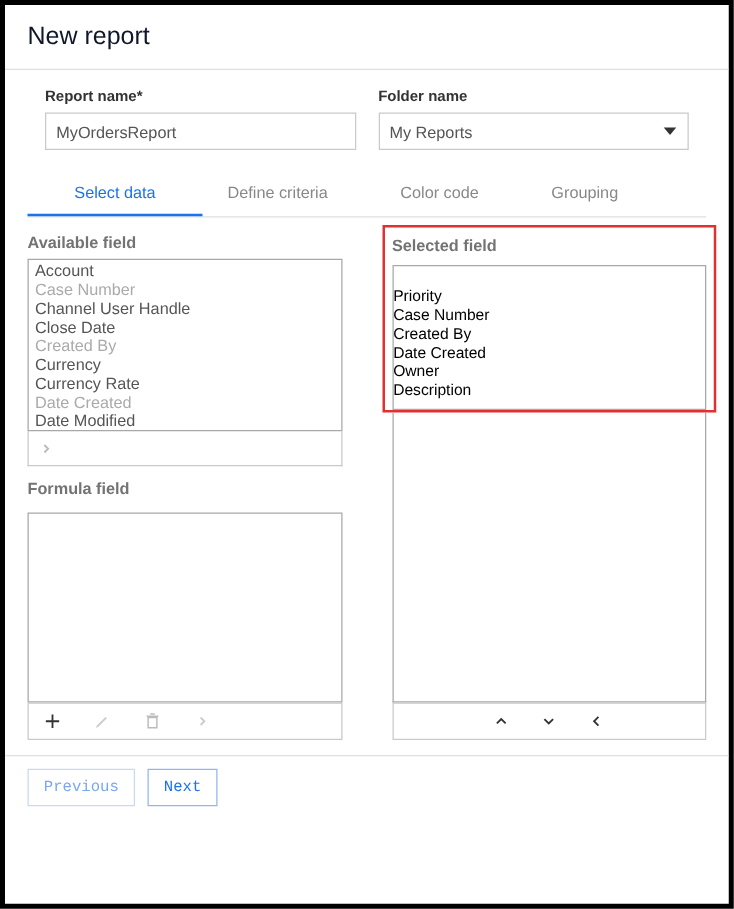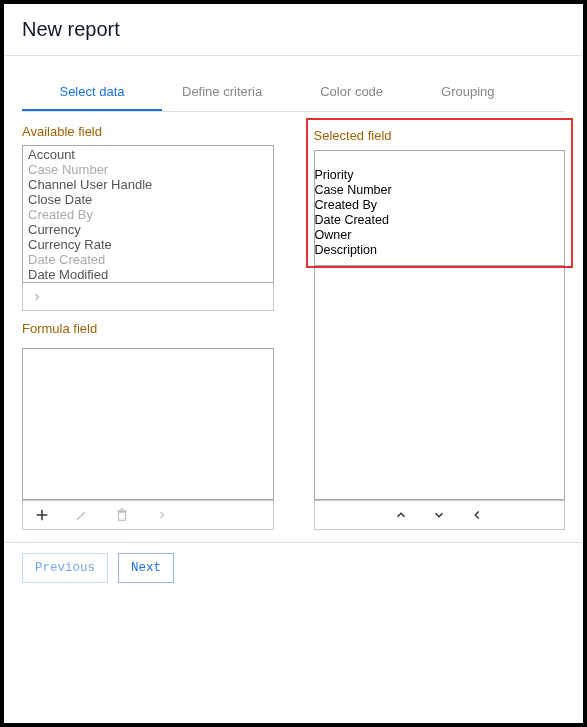--- a/index.html
+++ b/index.html
@@ -56,21 +56,21 @@
   .tabs { display: flex; border-bottom: 1px solid #e0e0e0; font-size: 13px; color: #888; margin-top: 4px;}
   .tab { padding: 10px 0; white-space: nowrap; cursor: pointer; }
   .tab.active { color: #1a73e8; border-bottom: 2px solid #1a73e8; }
   .tab-0 { flex: 0 0 140px; text-align: center; margin-right: 20px;}
   .tab-1 { flex: 0 0 auto; margin-right: 58px; }
   .tab-2 { flex: 0 0 auto; margin-right: 58px; }
   .tab-3 { flex: 0 0 auto; }
 
   .columns { display: flex; gap: 40px; padding-top: 12px; }
   .col { flex: 1; display: flex; flex-direction: column; }
-  .section-label { font-size: 13px; font-weight: 400; color: #a16207; margin-bottom: 6px; }
+  .section-label { font-size: 13px; font-weight: 700; color: #737373; margin-bottom: 6px; }
   .listbox {
     border: 1px solid #a8a8a8;
     height: 138px;
     overflow-y: scroll;
     font-size: 13px;
     line-height: 15px;
     padding-top: 1px;
     scrollbar-width: auto;
   }
   .listbox::-webkit-scrollbar { width: 10px; }
@@ -153,20 +153,34 @@
   .btn.prev { color: #9abf8 ; color:#7aa6f2; border-color:#c8d8f5;}
   .btn.next { color: #1a73e8; border-color:#93b6f2;}
 </style>
 </head>
 <body>
 
 <div class="dialog">
   <div class="title">New report</div>
   <div class="hr"></div>
 
+  <div class="form-row">
+    <div class="form-col">
+      <span class="label">Report name*</span>
+      <input class="text-input" value="MyOrdersReport" style="">
+    </div>
+    <div class="form-col">
+      <span class="label">Folder name</span>
+      <div class="select-wrap">
+        <select class="select" style="width:100%">
+          <option>My Reports</option>
+        </select>
+      </div>
+    </div>
+  </div>
 
   <div class="tabs">
     <div class="tab tab-0 active">Select data</div>
     <div class="tab tab-1">Define criteria</div>
     <div class="tab tab-2">Color code</div>
     <div class="tab tab-3">Grouping</div>
   </div>
 
   <div class="columns">
 

